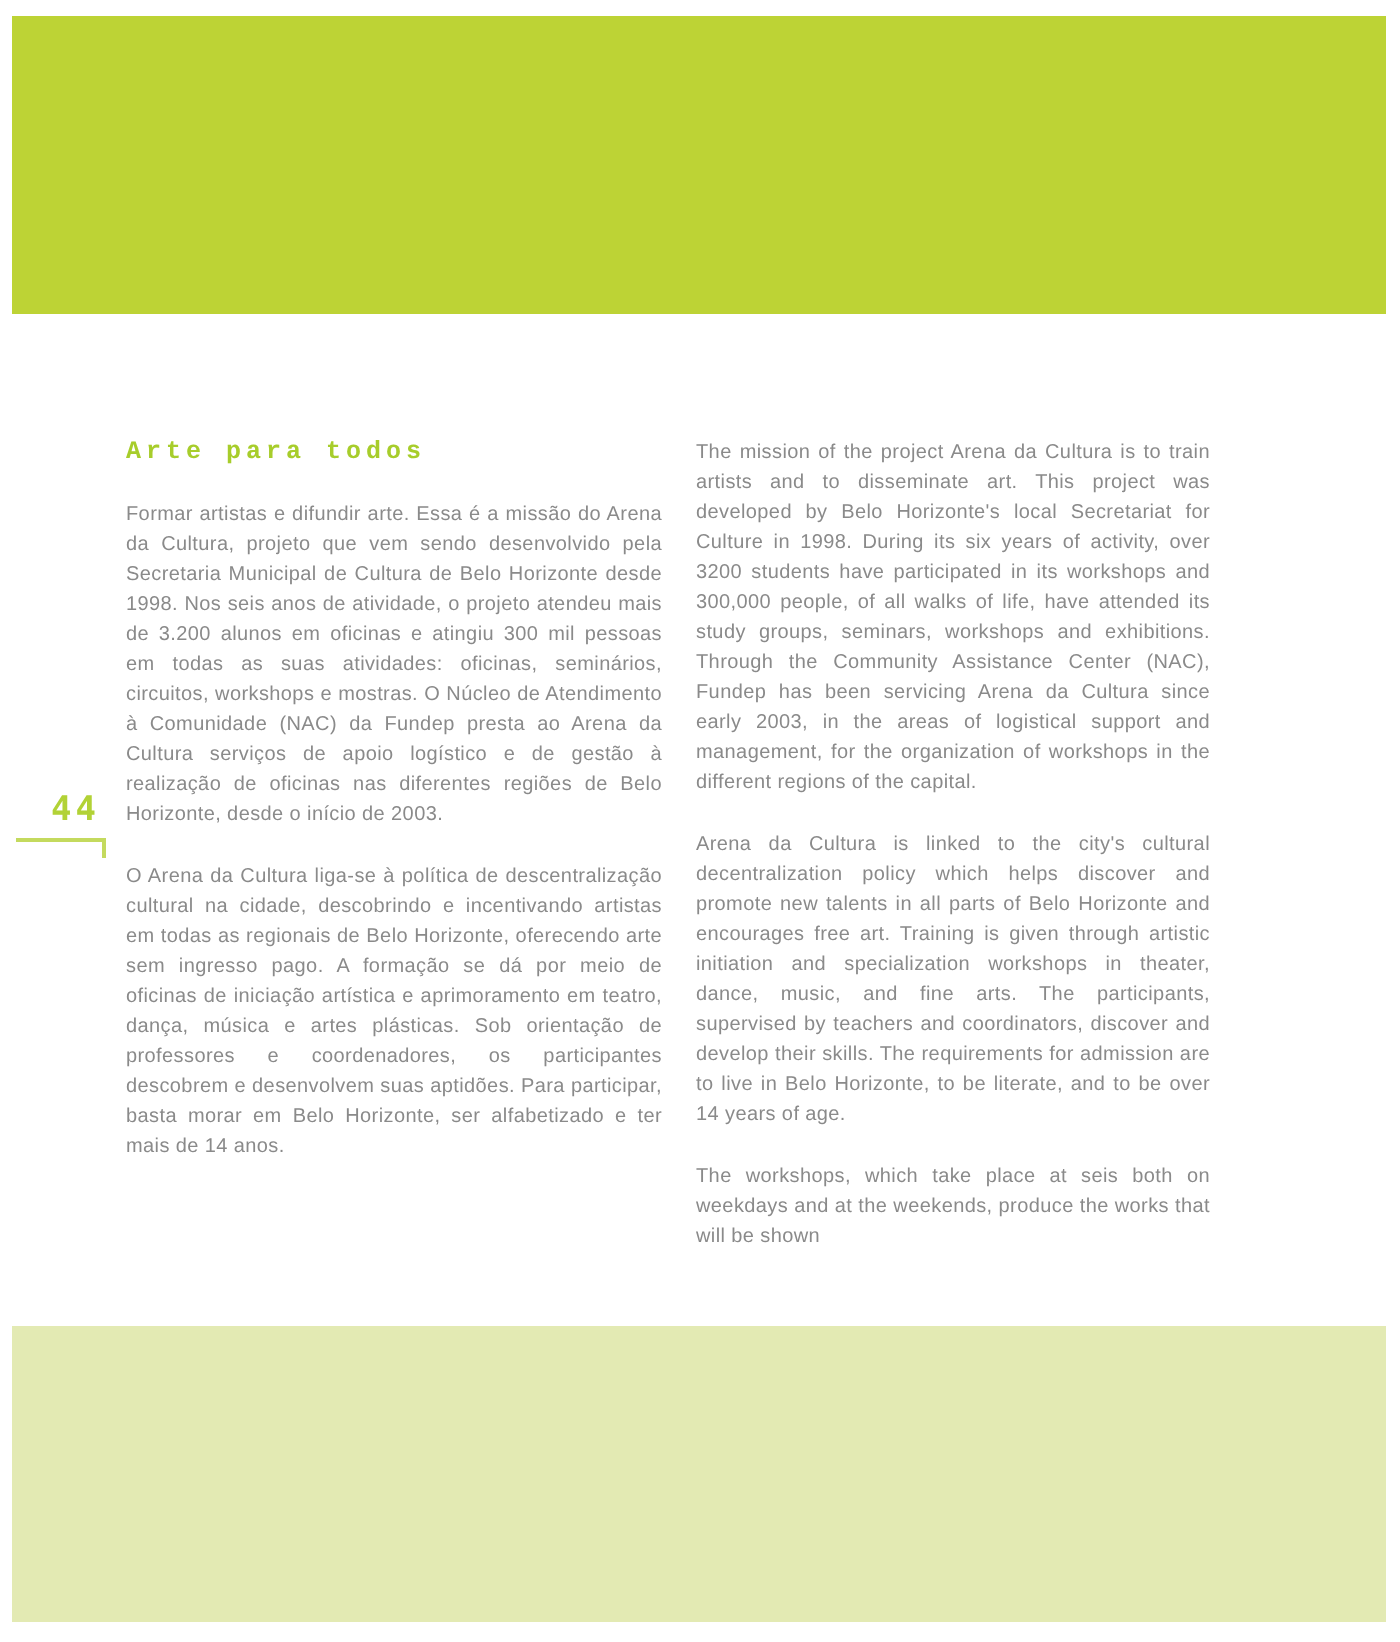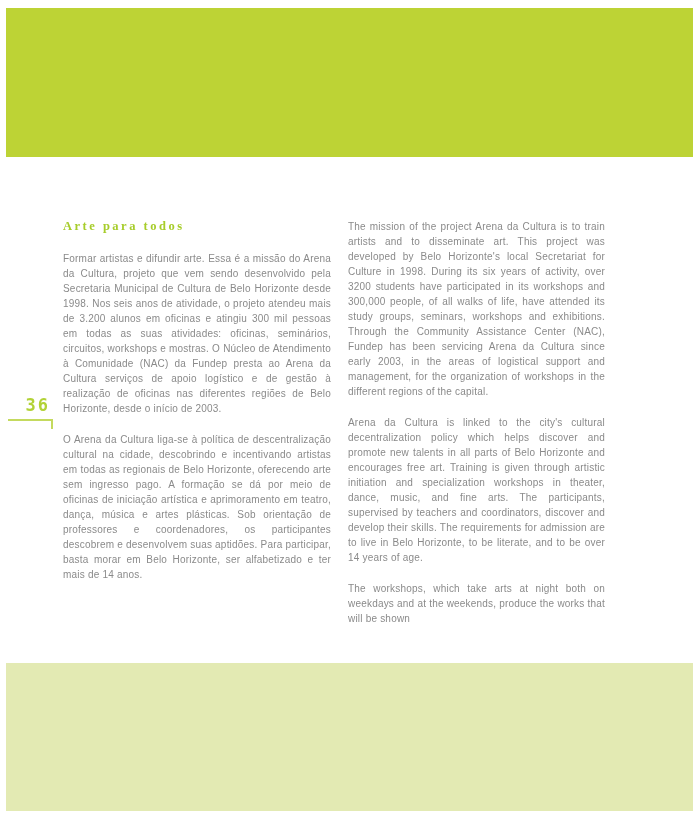--- a/index.html
+++ b/index.html
@@ -66,21 +66,21 @@
   }
   .col-pt {
     left: 63px;
     width: 268px;
   }
   .col-en {
     left: 348px;
     width: 257px;
   }
   .col-heading {
-    font-family: Liberation Serif, serif;
+    font-family: Liberation Mono, monospace;
     font-size: 12.5px;
     font-weight: bold;
     letter-spacing: 2.5px;
     color: #a7cd2b;
     margin: 0 0 17px 0;
     white-space: nowrap;
   }
   .col p {
     margin: 0 0 16px 0;
     font-size: 10px;
@@ -91,33 +91,33 @@
   }
 </style>
 </head>
 <body>
 
 <div class="page">
 
   <div class="banner banner-top"></div>
 
   <div class="page-num-block">
-    <div class="page-num">36</div>
+    <div class="page-num">44</div>
     <div class="page-num-rule">
       <div class="page-num-tick"></div>
     </div>
   </div>
 
   <div class="col col-pt">
     <h2 class="col-heading">Arte para todos</h2>
     <p>Formar artistas e difundir arte. Essa é a missão do Arena da Cultura, projeto que vem sendo desenvolvido pela Secretaria Municipal de Cultura de Belo Horizonte desde 1998. Nos seis anos de atividade, o projeto atendeu mais de 3.200 alunos em oficinas e atingiu 300 mil pessoas em todas as suas atividades: oficinas, seminários, circuitos, workshops e mostras.  O Núcleo de Atendimento à Comunidade (NAC) da Fundep presta ao Arena da Cultura serviços de apoio logístico e de gestão à realização de oficinas nas diferentes regiões de Belo Horizonte, desde o início de 2003.</p>
     <p>O Arena da Cultura liga-se à política de descentralização cultural na cidade, descobrindo e incentivando artistas em todas as regionais de Belo Horizonte, oferecendo arte sem ingresso pago. A formação se dá por meio de oficinas de iniciação artística e aprimoramento em teatro, dança, música e artes plásticas. Sob orientação de professores e coordenadores, os participantes descobrem e desenvolvem suas aptidões. Para participar, basta morar em Belo Horizonte, ser alfabetizado e ter mais de 14 anos.</p>
   </div>
 
   <div class="col col-en">
     <p>The mission of the project Arena da Cultura is to train artists and to disseminate art. This project was developed by Belo Horizonte's local Secretariat for Culture in 1998. During its six years of activity, over 3200 students have participated in its workshops and 300,000 people, of all walks of life, have attended its study groups, seminars, workshops and exhibitions. Through the Community Assistance Center (NAC), Fundep has been servicing Arena da Cultura since early 2003, in the areas of logistical support and management, for the organization of workshops in the different regions of the capital.</p>
     <p>Arena da Cultura is linked to the city's cultural decentralization policy which helps discover and promote new talents in all parts of Belo Horizonte and encourages free art.  Training is given through artistic initiation and specialization workshops in theater, dance, music, and fine arts. The participants, supervised by teachers and coordinators, discover and develop their skills.  The requirements for admission are to live in Belo Horizonte, to be literate, and to be over 14 years of age.</p>
-    <p>The workshops, which take arts at night both on weekdays and at the weekends, produce the works that will be shown</p>
+    <p>The workshops, which take place at seis both on weekdays and at the weekends, produce the works that will be shown</p>
   </div>
 
   <div class="banner banner-bottom"></div>
 
 </div>
 
 </body></html>

